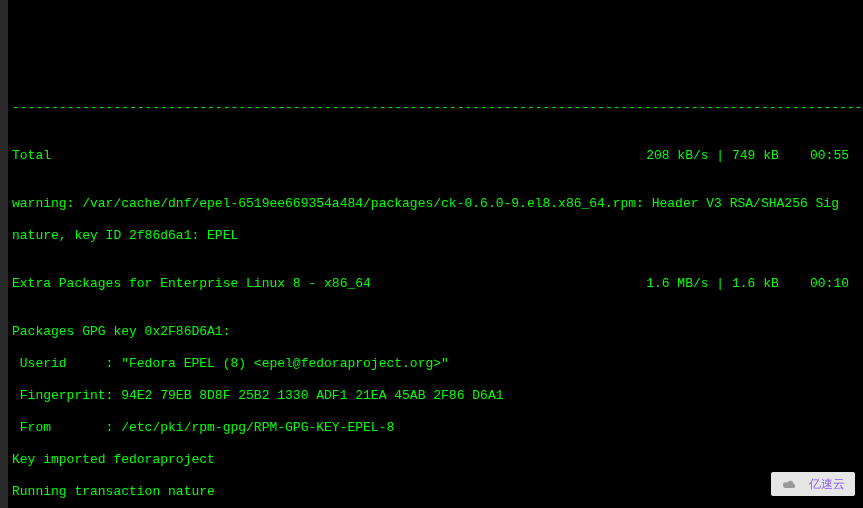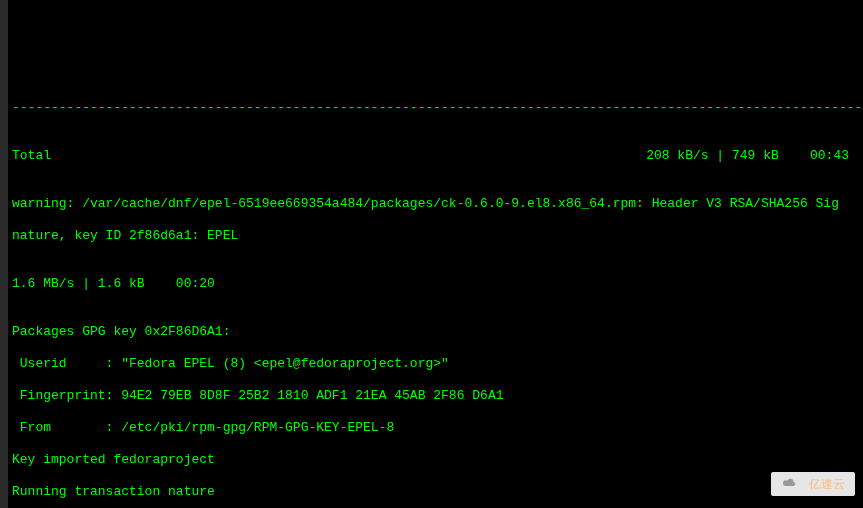--- a/index.html
+++ b/index.html
@@ -19,27 +19,27 @@
     .line { display: block; min-height: 16px; }
     .dashes { color: #00ff00; letter-spacing: 0; }
     .row { display: flex; justify-content: space-between; text-align: center; }
     .row .left { flex: 0 0 auto; }
     .row .right { flex: 0 0 auto; padding-right: 12px; }
     .watermark {
       position: absolute;
       right: 8px;
       bottom: 12px;
       background: rgba(255,255,255,0.9);
-      color: #fdba74;
+      color: #8b5cf6;
       font-family: Arial, sans-serif;
       font-size: 12px;
       padding: 4px 10px;
       border-radius: 2px;
       display: flex;
-      align-items: flex-start;
+      align-items: center;
       gap: 12px;
     }
     .watermark svg { width: 16px; height: 12px; fill: #999; }
     .sidebar-tab {
       position: absolute;
       left: 0;
       top: 0;
       width: 8px;
       height: 100%;
       background: #2a2a2a;
@@ -53,33 +53,34 @@
 <body>
 
 
 
 <div class="sidebar-tab"></div>
 
 <span class="line dashes">-------------------------------------------------------------------------------------------------------------</span>
 
 <div class="row">
   <span class="left">Total</span>
-  <span class="right">208 kB/s | 749 kB    00:43</span>
+  <span class="right">208 kB/s | 749 kB    00:55</span>
 </div>
 
 <span class="line">warning: /var/cache/dnf/epel-6519ee669354a484/packages/ck-0.6.0-9.el8.x86_64.rpm: Header V3 RSA/SHA256 Sig</span>
 <span class="line">nature, key ID 2f86d6a1: EPEL</span>
 
 <div class="row">
-  <span class="right">1.6 MB/s | 1.6 kB    00:20</span>
+  <span class="left">Extra Packages for Enterprise Linux 8 - x86_64</span>
+  <span class="right">1.6 MB/s | 1.6 kB    00:10</span>
 </div>
 
 <span class="line">Packages GPG key 0x2F86D6A1:</span>
 <span class="line"> Userid     : "Fedora EPEL (8) &lt;epel@fedoraproject.org&gt;"</span>
-<span class="line"> Fingerprint: 94E2 79EB 8D8F 25B2 1810 ADF1 21EA 45AB 2F86 D6A1</span>
+<span class="line"> Fingerprint: 94E2 79EB 8D8F 25B2 1330 ADF1 21EA 45AB 2F86 D6A1</span>
 <span class="line"> From       : /etc/pki/rpm-gpg/RPM-GPG-KEY-EPEL-8</span>
 <span class="line">Key imported fedoraproject</span>
 <span class="line">Running transaction nature</span>
 
 
 
 
 
 
 

